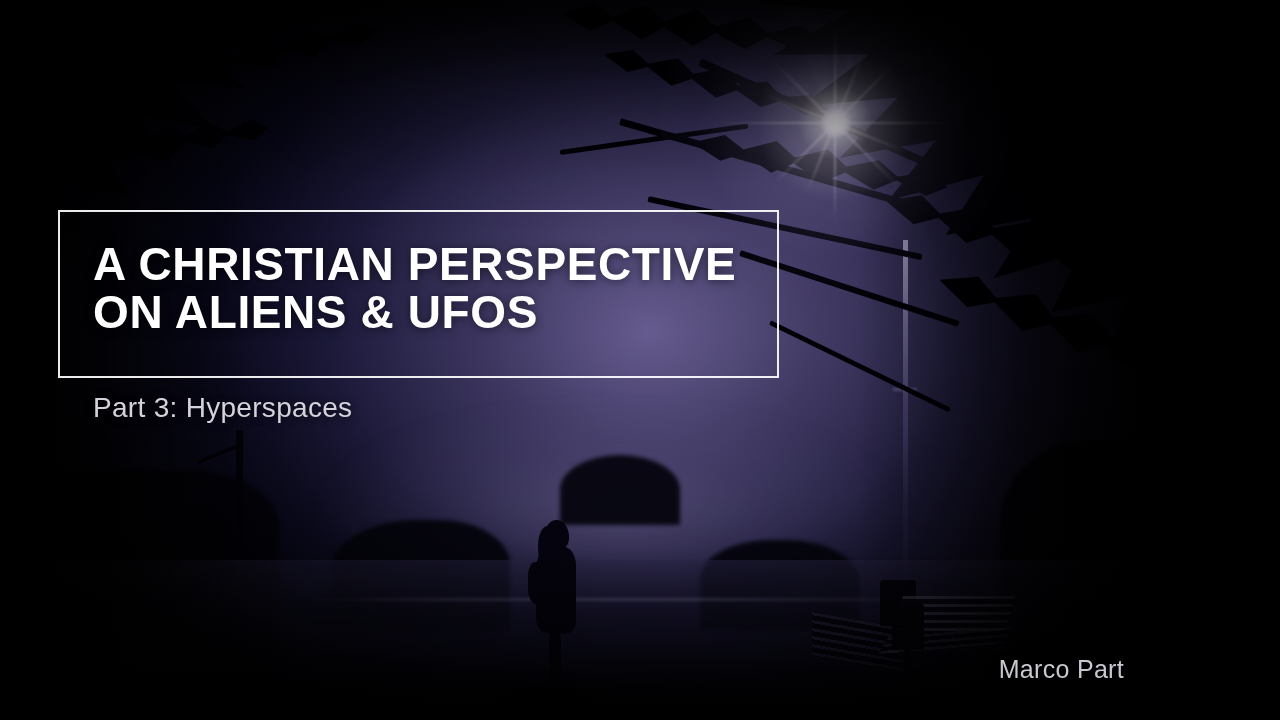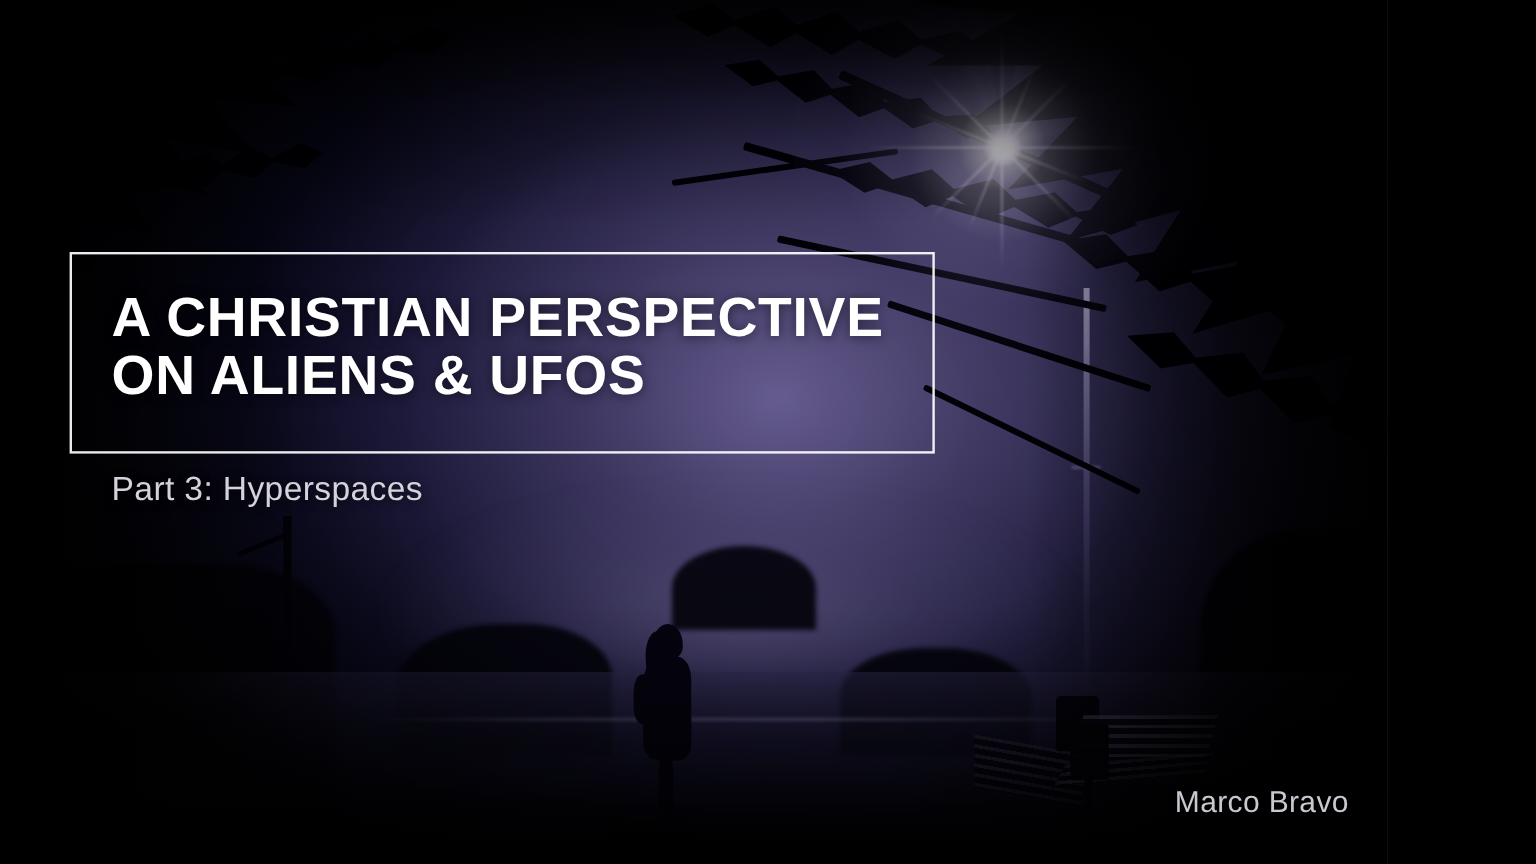--- a/index.html
+++ b/index.html
@@ -10,21 +10,21 @@
   }
   body {
     font-family: "Liberation Sans", sans-serif;
   }
 
   #slide {
     position: relative;
     width: 1156px;
     height: 720px;
     overflow: hidden;
-    background: #15803d;
+    background: #a21caf;
   }
 
   
   .photo {
     position: absolute;
     inset: 0;
     overflow: hidden;
   }
 
   
@@ -502,15 +502,15 @@
     <div class="vignette-hard"></div>
   </div>
 
   <div class="title-frame"></div>
 
   <h1 class="title">A Christian Perspective
 On Aliens &amp; UFOs</h1>
 
   <p class="subtitle">Part 3: Hyperspaces</p>
 
-  <p class="author">Marco Bravo</p>
+  <p class="author">Marco Part</p>
 
 </div>
 
 </body></html>

